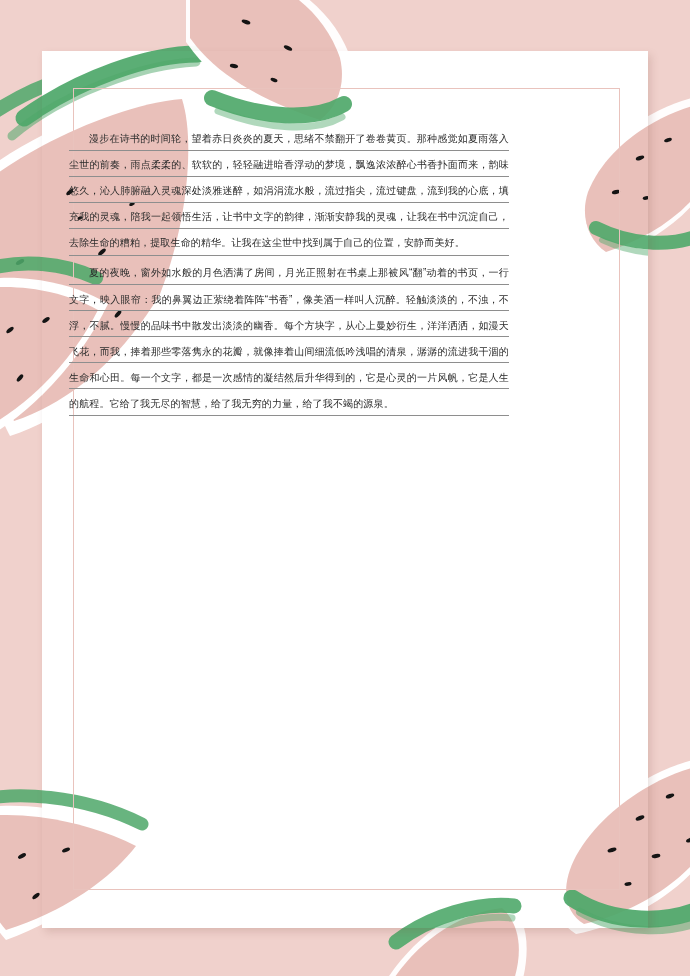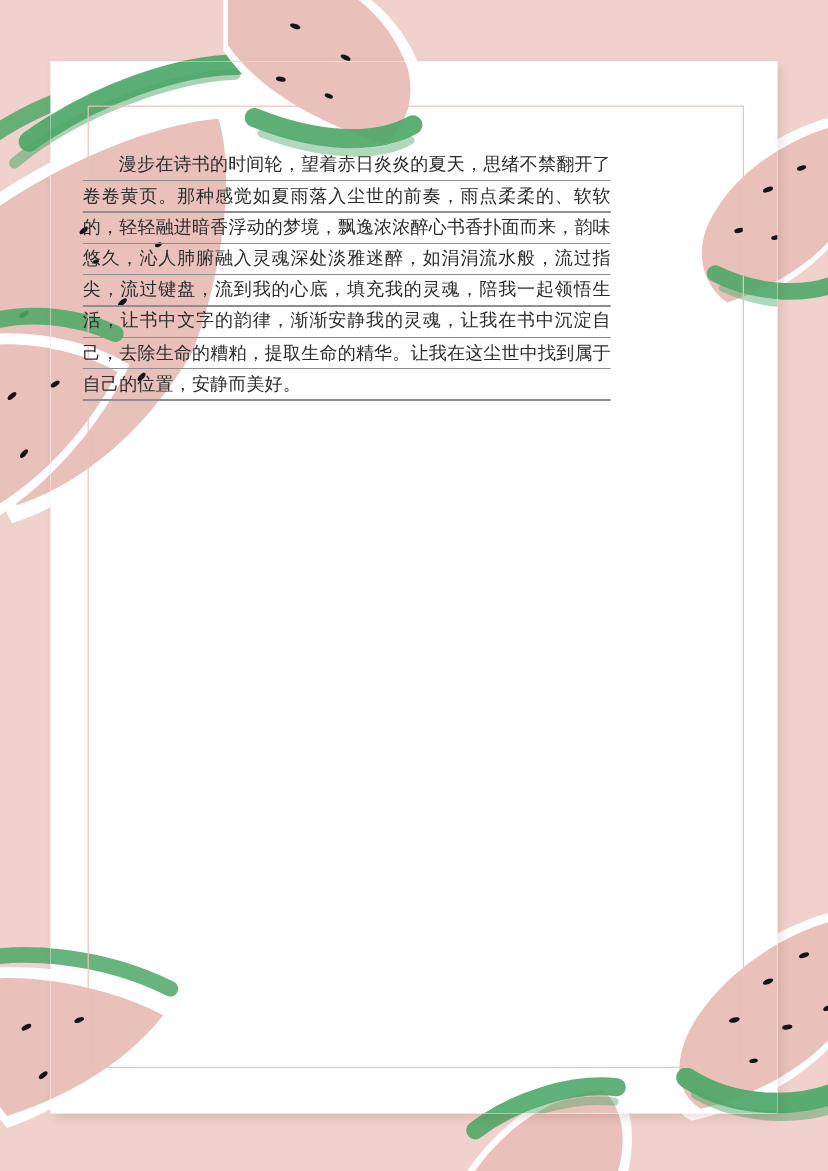--- a/index.html
+++ b/index.html
@@ -62,22 +62,22 @@
   
   .essay {
     position: absolute;
     left: 27px;
     top: 75px;
     width: 440px;
     z-index: 5;
   }
   .essay p {
     margin: 0 0 4px 0;
-    font-family: Liberation Mono, monospace;
-    font-size: 15px;
+    font-family: Liberation Sans, sans-serif;
+    font-size: 10px;
     line-height: 26.1px;
     color: #2b2b2b;
     text-align: justify;
     text-align-last: left;
     text-indent: 2em;
     letter-spacing: 0.15px;
     
     background-image: repeating-linear-gradient(
         to bottom,
         rgba(0,0,0,0) 0px,
@@ -312,16 +312,17 @@
           <path d="M354 891 C 388 865, 436 851, 472 855" stroke="#4fa86a" stroke-width="15" fill="none" stroke-linecap="round" opacity="0.9"></path>
           <path d="M348 903 C 384 877, 434 863, 470 867" stroke="#4fa86a" stroke-width="7" fill="none" stroke-linecap="round" opacity="0.45"></path>
         </g>
       </svg>
     </div>
 
     <div class="inner-frame"></div>
 
     <div class="essay">
       <p>漫步在诗书的时间轮，望着赤日炎炎的夏天，思绪不禁翻开了卷卷黄页。那种感觉如夏雨落入尘世的前奏，雨点柔柔的、软软的，轻轻融进暗香浮动的梦境，飘逸浓浓醉心书香扑面而来，韵味悠久，沁人肺腑融入灵魂深处淡雅迷醉，如涓涓流水般，流过指尖，流过键盘，流到我的心底，填充我的灵魂，陪我一起领悟生活，让书中文字的韵律，渐渐安静我的灵魂，让我在书中沉淀自己，去除生命的糟粕，提取生命的精华。让我在这尘世中找到属于自己的位置，安静而美好。</p>
+      <p>夏的夜晚，窗外如水般的月色洒满了房间，月光正照射在书桌上那被风“翻”动着的书页，一行文字，映入眼帘：我的鼻翼边正萦绕着阵阵“书香”，像美酒一样叫人沉醉。轻触淡淡的，不浊，不浮，不腻。慢慢的品味书中散发出淡淡的幽香。每个方块字，从心上曼妙衍生，洋洋洒洒，如漫天飞花，而我，捧着那些零落隽永的花瓣，就像捧着山间细流低吟浅唱的清泉，潺潺的流进我干涸的生命和心田。每一个文字，都是一次感情的凝结然后升华得到的，它是心灵的一片风帆，它是人生的航程。它给了我无尽的智慧，给了我无穷的力量，给了我不竭的源泉。</p>
     </div>
 
   </div>
 </div>
 
 </body></html>

